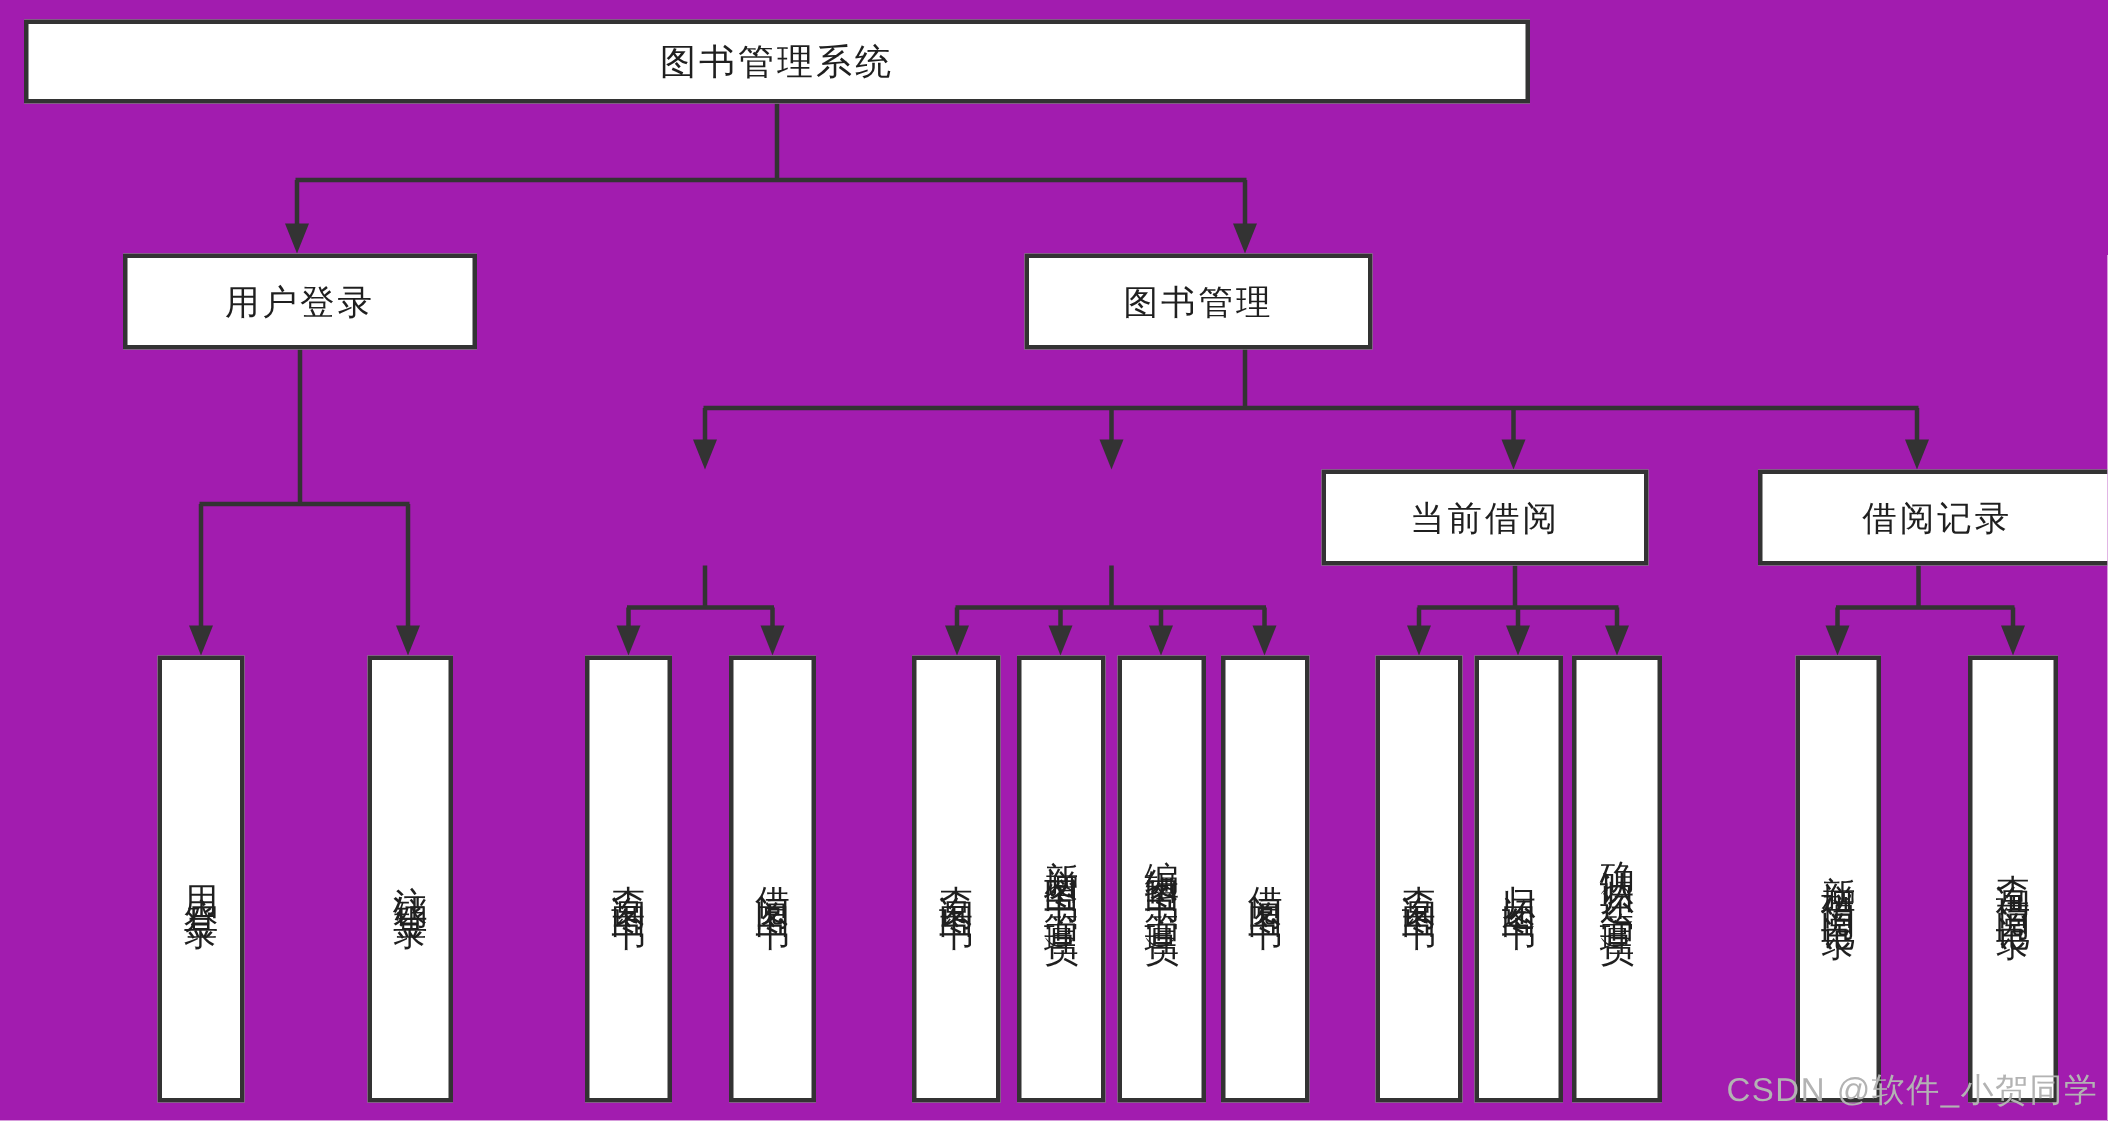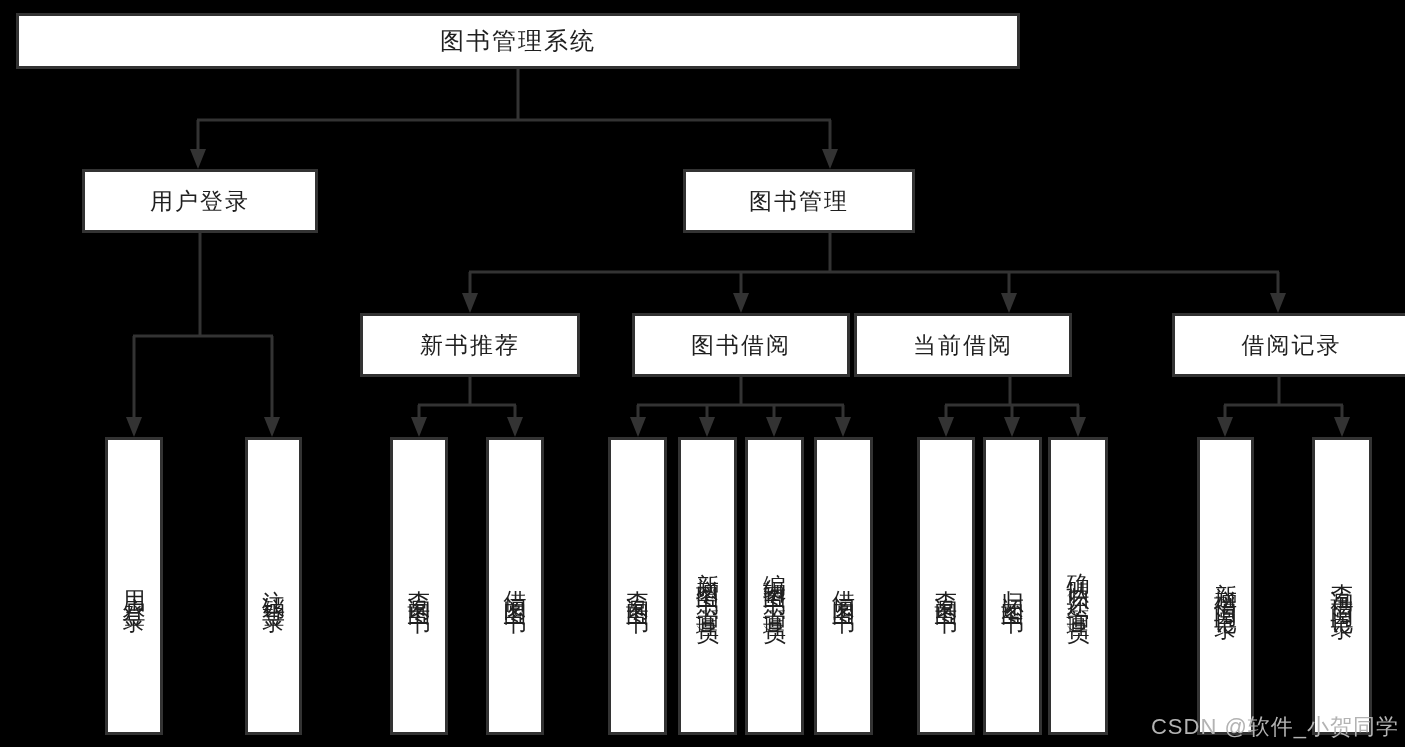--- a/index.html
+++ b/index.html
@@ -1,19 +1,19 @@
 <!DOCTYPE html>
 <html><head>
 <meta charset="utf-8">
 <style>
   html,body{margin:0;padding:0;background:#ffffff;}
   .canvas{
     position:relative;
     width:1405px;height:747px;
-    background:#000000;
+    background:#a21caf;
     font-family:"Liberation Sans", sans-serif;
     color:#1f1f1f;
     overflow:hidden;
   }
   .connectors{position:absolute;left:0;top:0;width:1405px;height:747px;}
   .box{
     position:absolute;
     box-sizing:border-box;
     border:3px solid #333333;
     background:#ffffff;
@@ -92,27 +92,21 @@
     <span class="label">图书管理系统</span>
   </div>
 
   <div class="box" style="left:82px;top:169px;width:236px;height:64px">
     <span class="label">用户登录</span>
   </div>
   <div class="box" style="left:683px;top:169px;width:232px;height:64px">
     <span class="label">图书管理</span>
   </div>
 
-  <div class="box" style="left:360px;top:313px;width:220px;height:64px">
-    <span class="label">新书推荐</span>
-  </div>
-  <div class="box" style="left:632px;top:313px;width:218px;height:64px">
-    <span class="label">图书借阅</span>
-  </div>
-  <div class="box" style="left:854px;top:313px;width:218px;height:64px">
+  <div class="box" style="left:881px;top:313px;width:218px;height:64px">
     <span class="label">当前借阅</span>
   </div>
   <div class="box" style="left:1172px;top:313px;width:239px;height:64px">
     <span class="label">借阅记录</span>
   </div>
 
   <div class="box leaf" style="left:105px;top:437px;width:58px;height:298px">
     <span class="label">用户登录</span>
   </div>
   <div class="box leaf" style="left:245px;top:437px;width:57px;height:298px">

